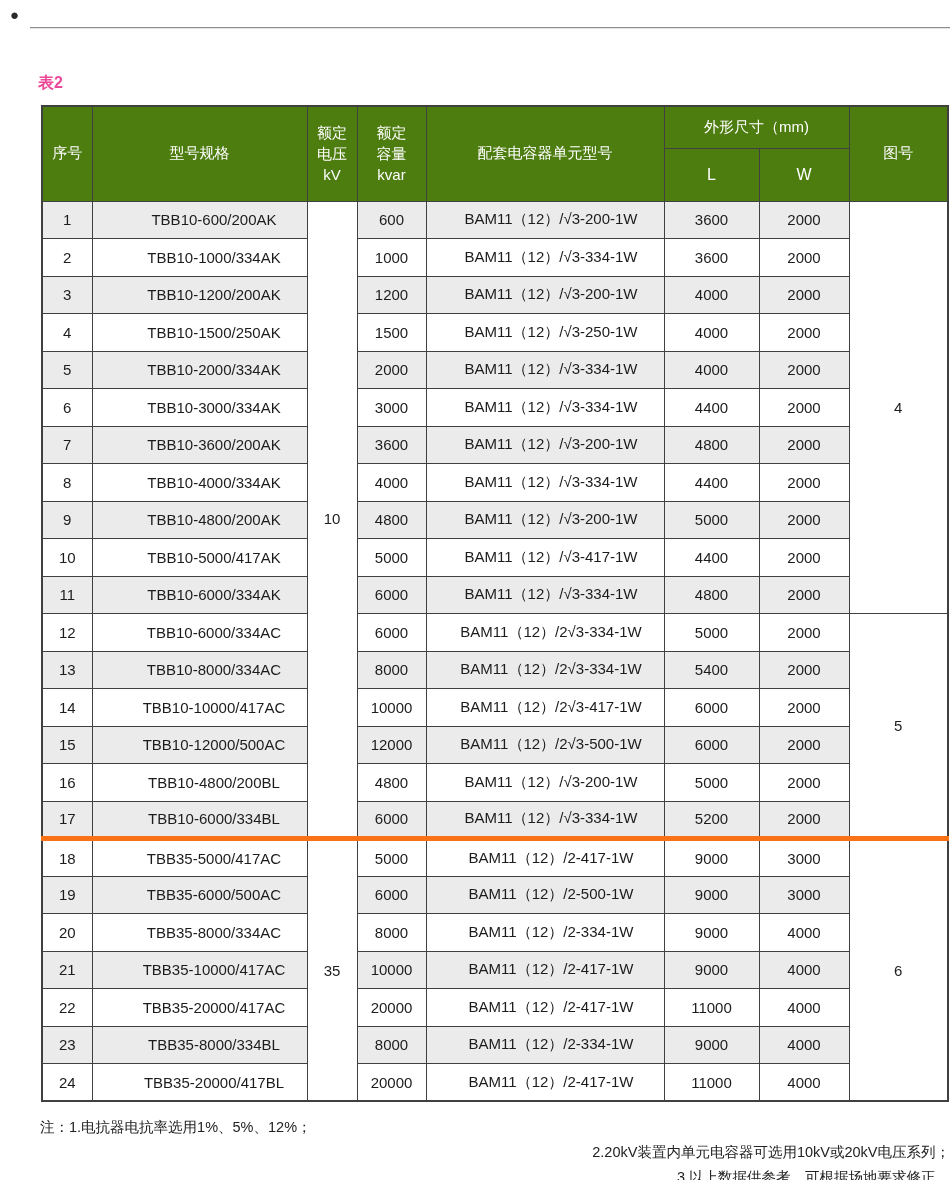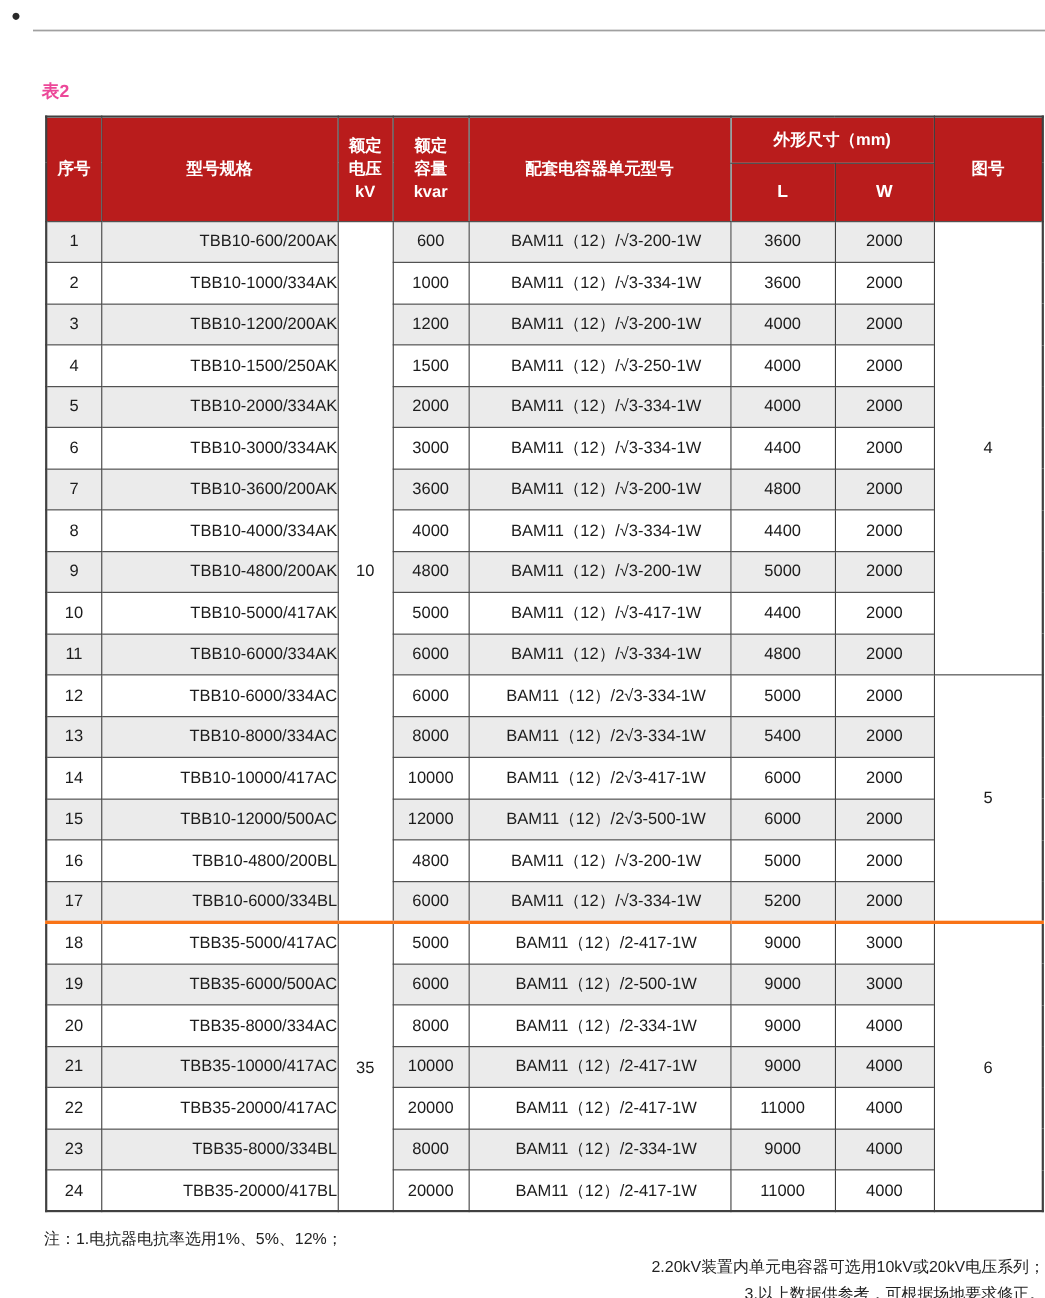--- a/index.html
+++ b/index.html
@@ -46,39 +46,39 @@
     border: 2px solid #404040;
   }
   th, td {
     border: 1px solid #404040;
     text-align: center;
     vertical-align: middle;
     overflow: hidden;
     white-space: nowrap;
   }
   thead th {
-    background: #b91c1c;
+    background: #4d7c0f;
     color: #ffffff;
-    font-weight: bold;
+    font-weight: normal;
     font-size: 15px;
   }
   thead tr.h1 th { height: 42px; }
   thead tr.h2 th { height: 53px; font-size: 16px; }
   thead th .hline { display: block; line-height: 21px; }
   tbody td {
     height: 37.5px;
     font-size: 15px;
     color: #1c1c1c;
     background: #ffffff;
   }
   tbody tr:nth-child(odd) td { background: #ebebeb; }
   tbody td.merged { background: #ffffff !important; }
-  tbody td.c-model { text-align: right; padding-left: 29px; }
+  tbody td.c-model { text-align: center; padding-left: 29px; }
   tbody td.c-unit  { text-align: center; padding-left: 12px; margin-left: 18px; }
-  tbody tr.group-start td { border-top: 3px solid #f97316; }
+  tbody tr.group-start td { border-top: 5px solid #f97316; }
 
   
   .notes {
     margin: 13px 0 0 40px;
     font-size: 14.5px; color: #222;
     line-height: 25px;
   }
   .note-first { display: flex; }
   .note-label { white-space: pre; }
   .note-indent { margin-left: 33px; text-align: right; }

